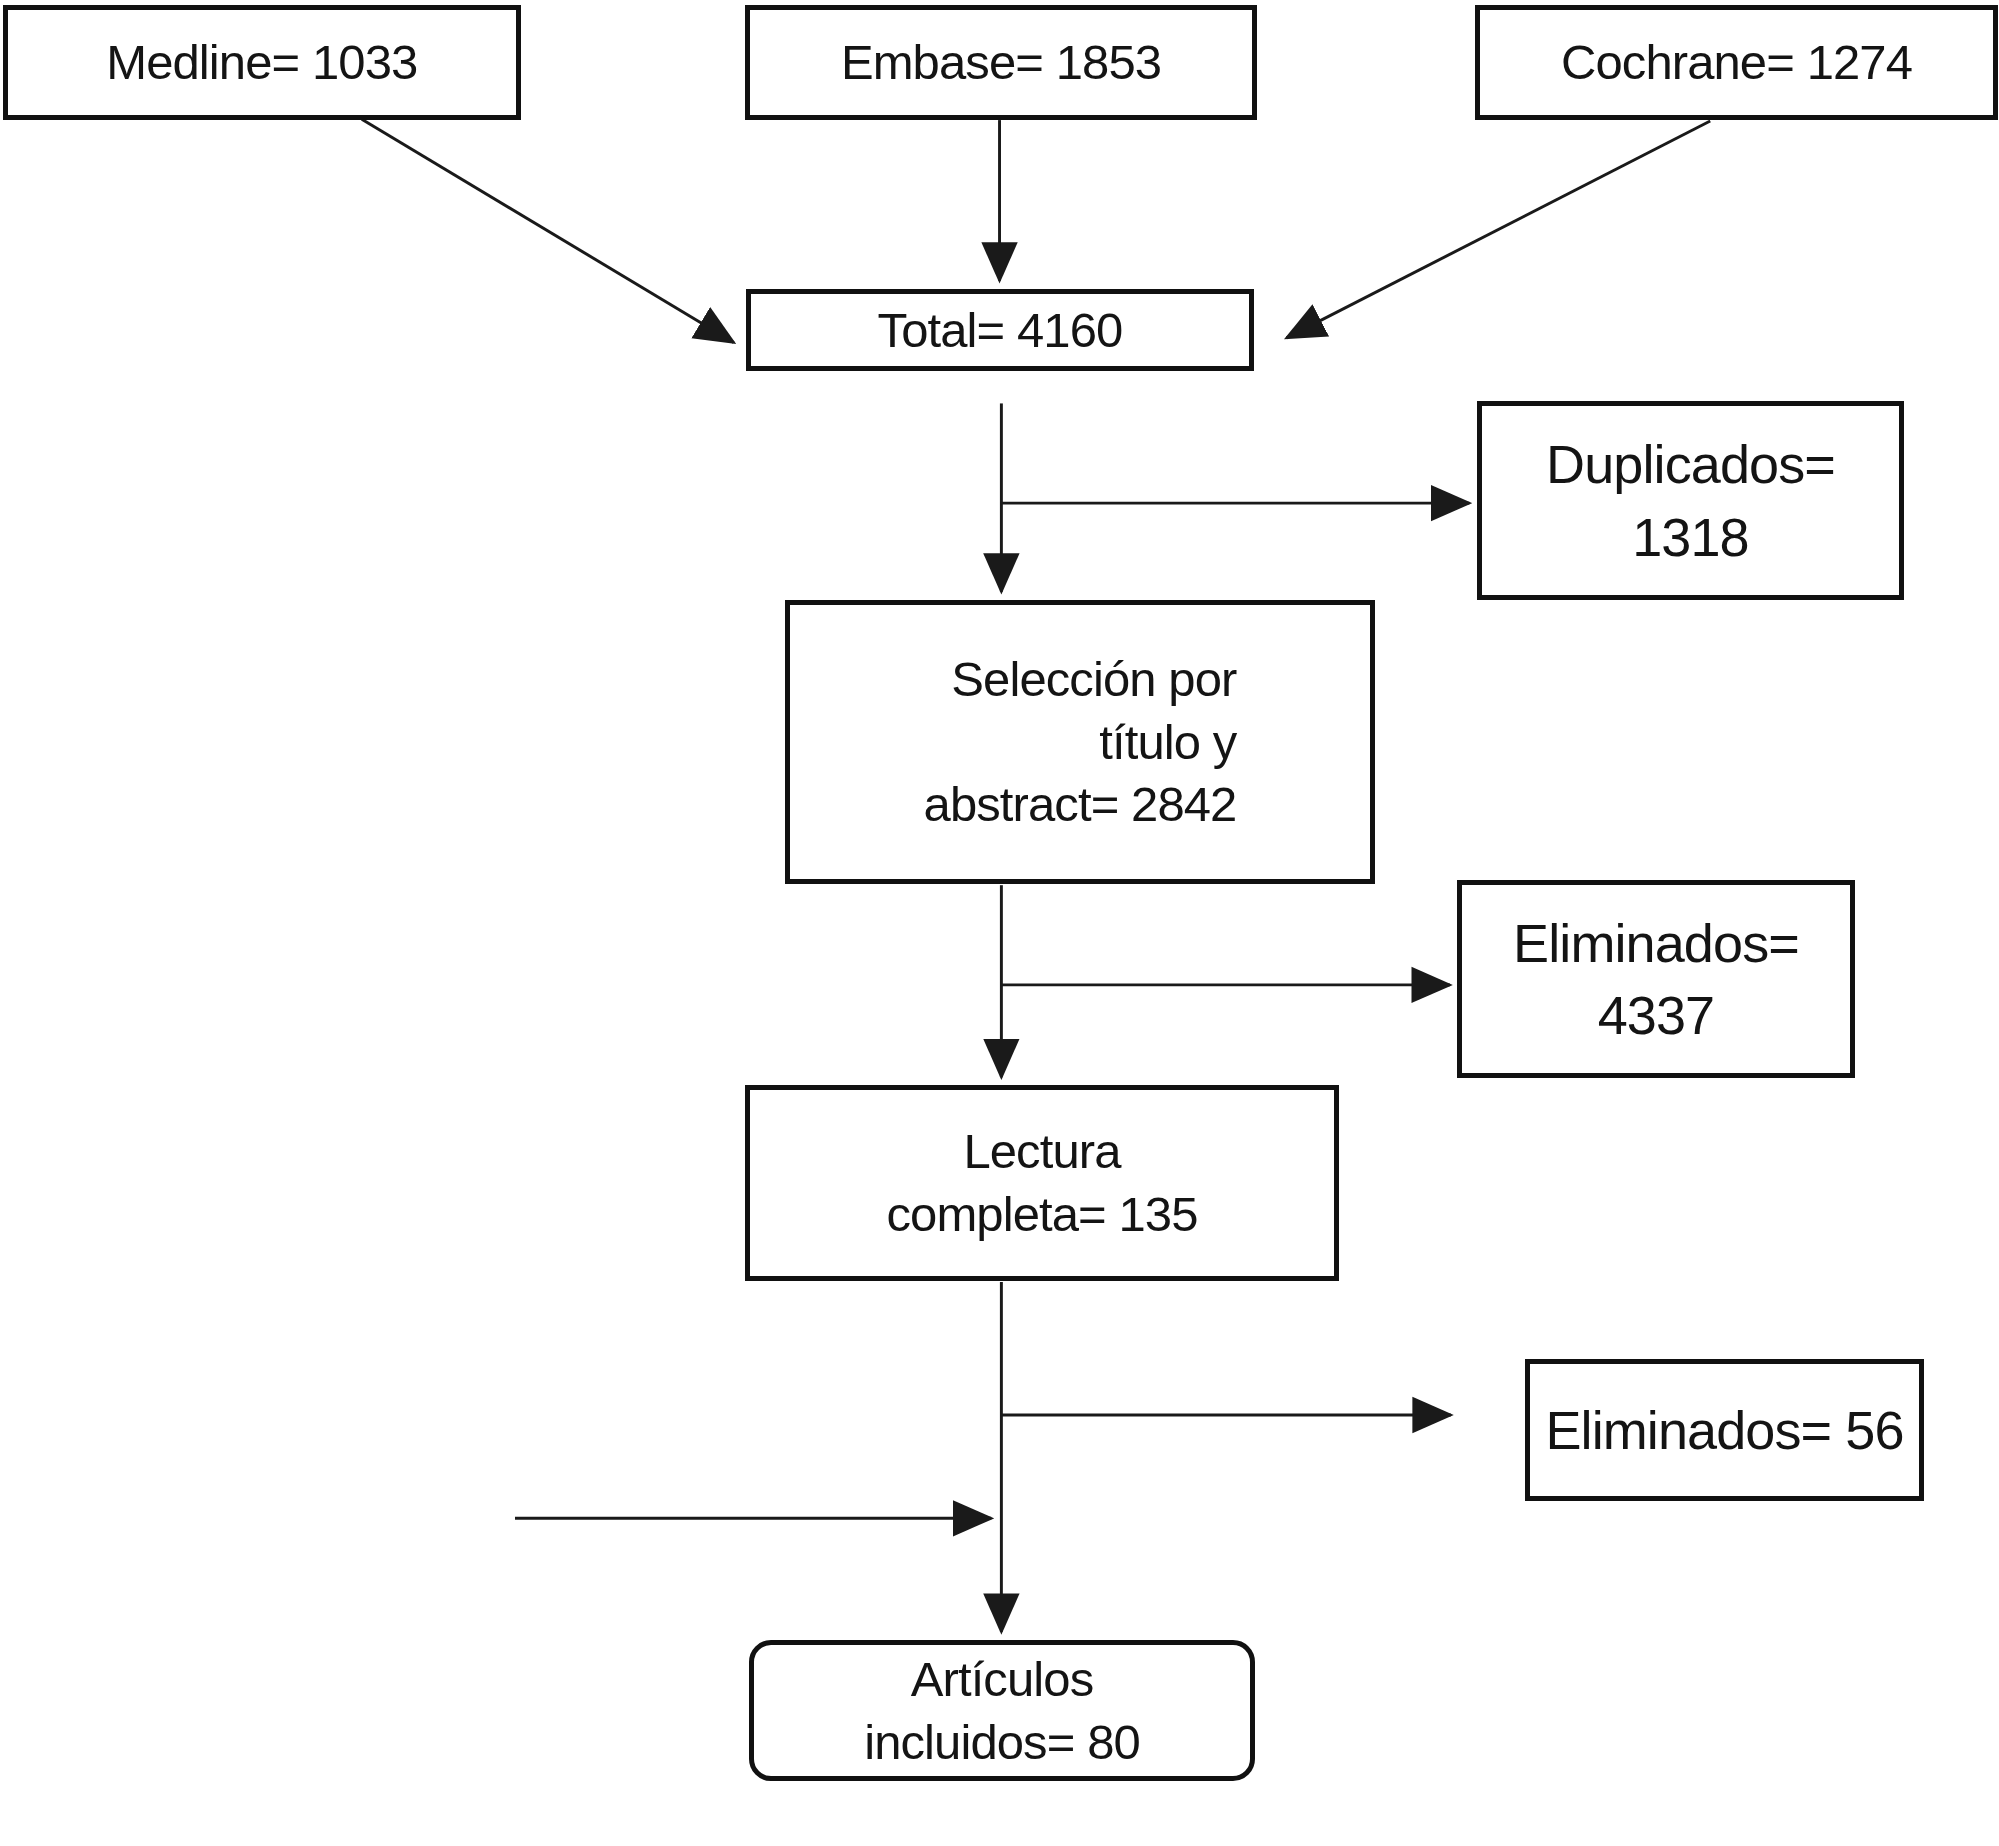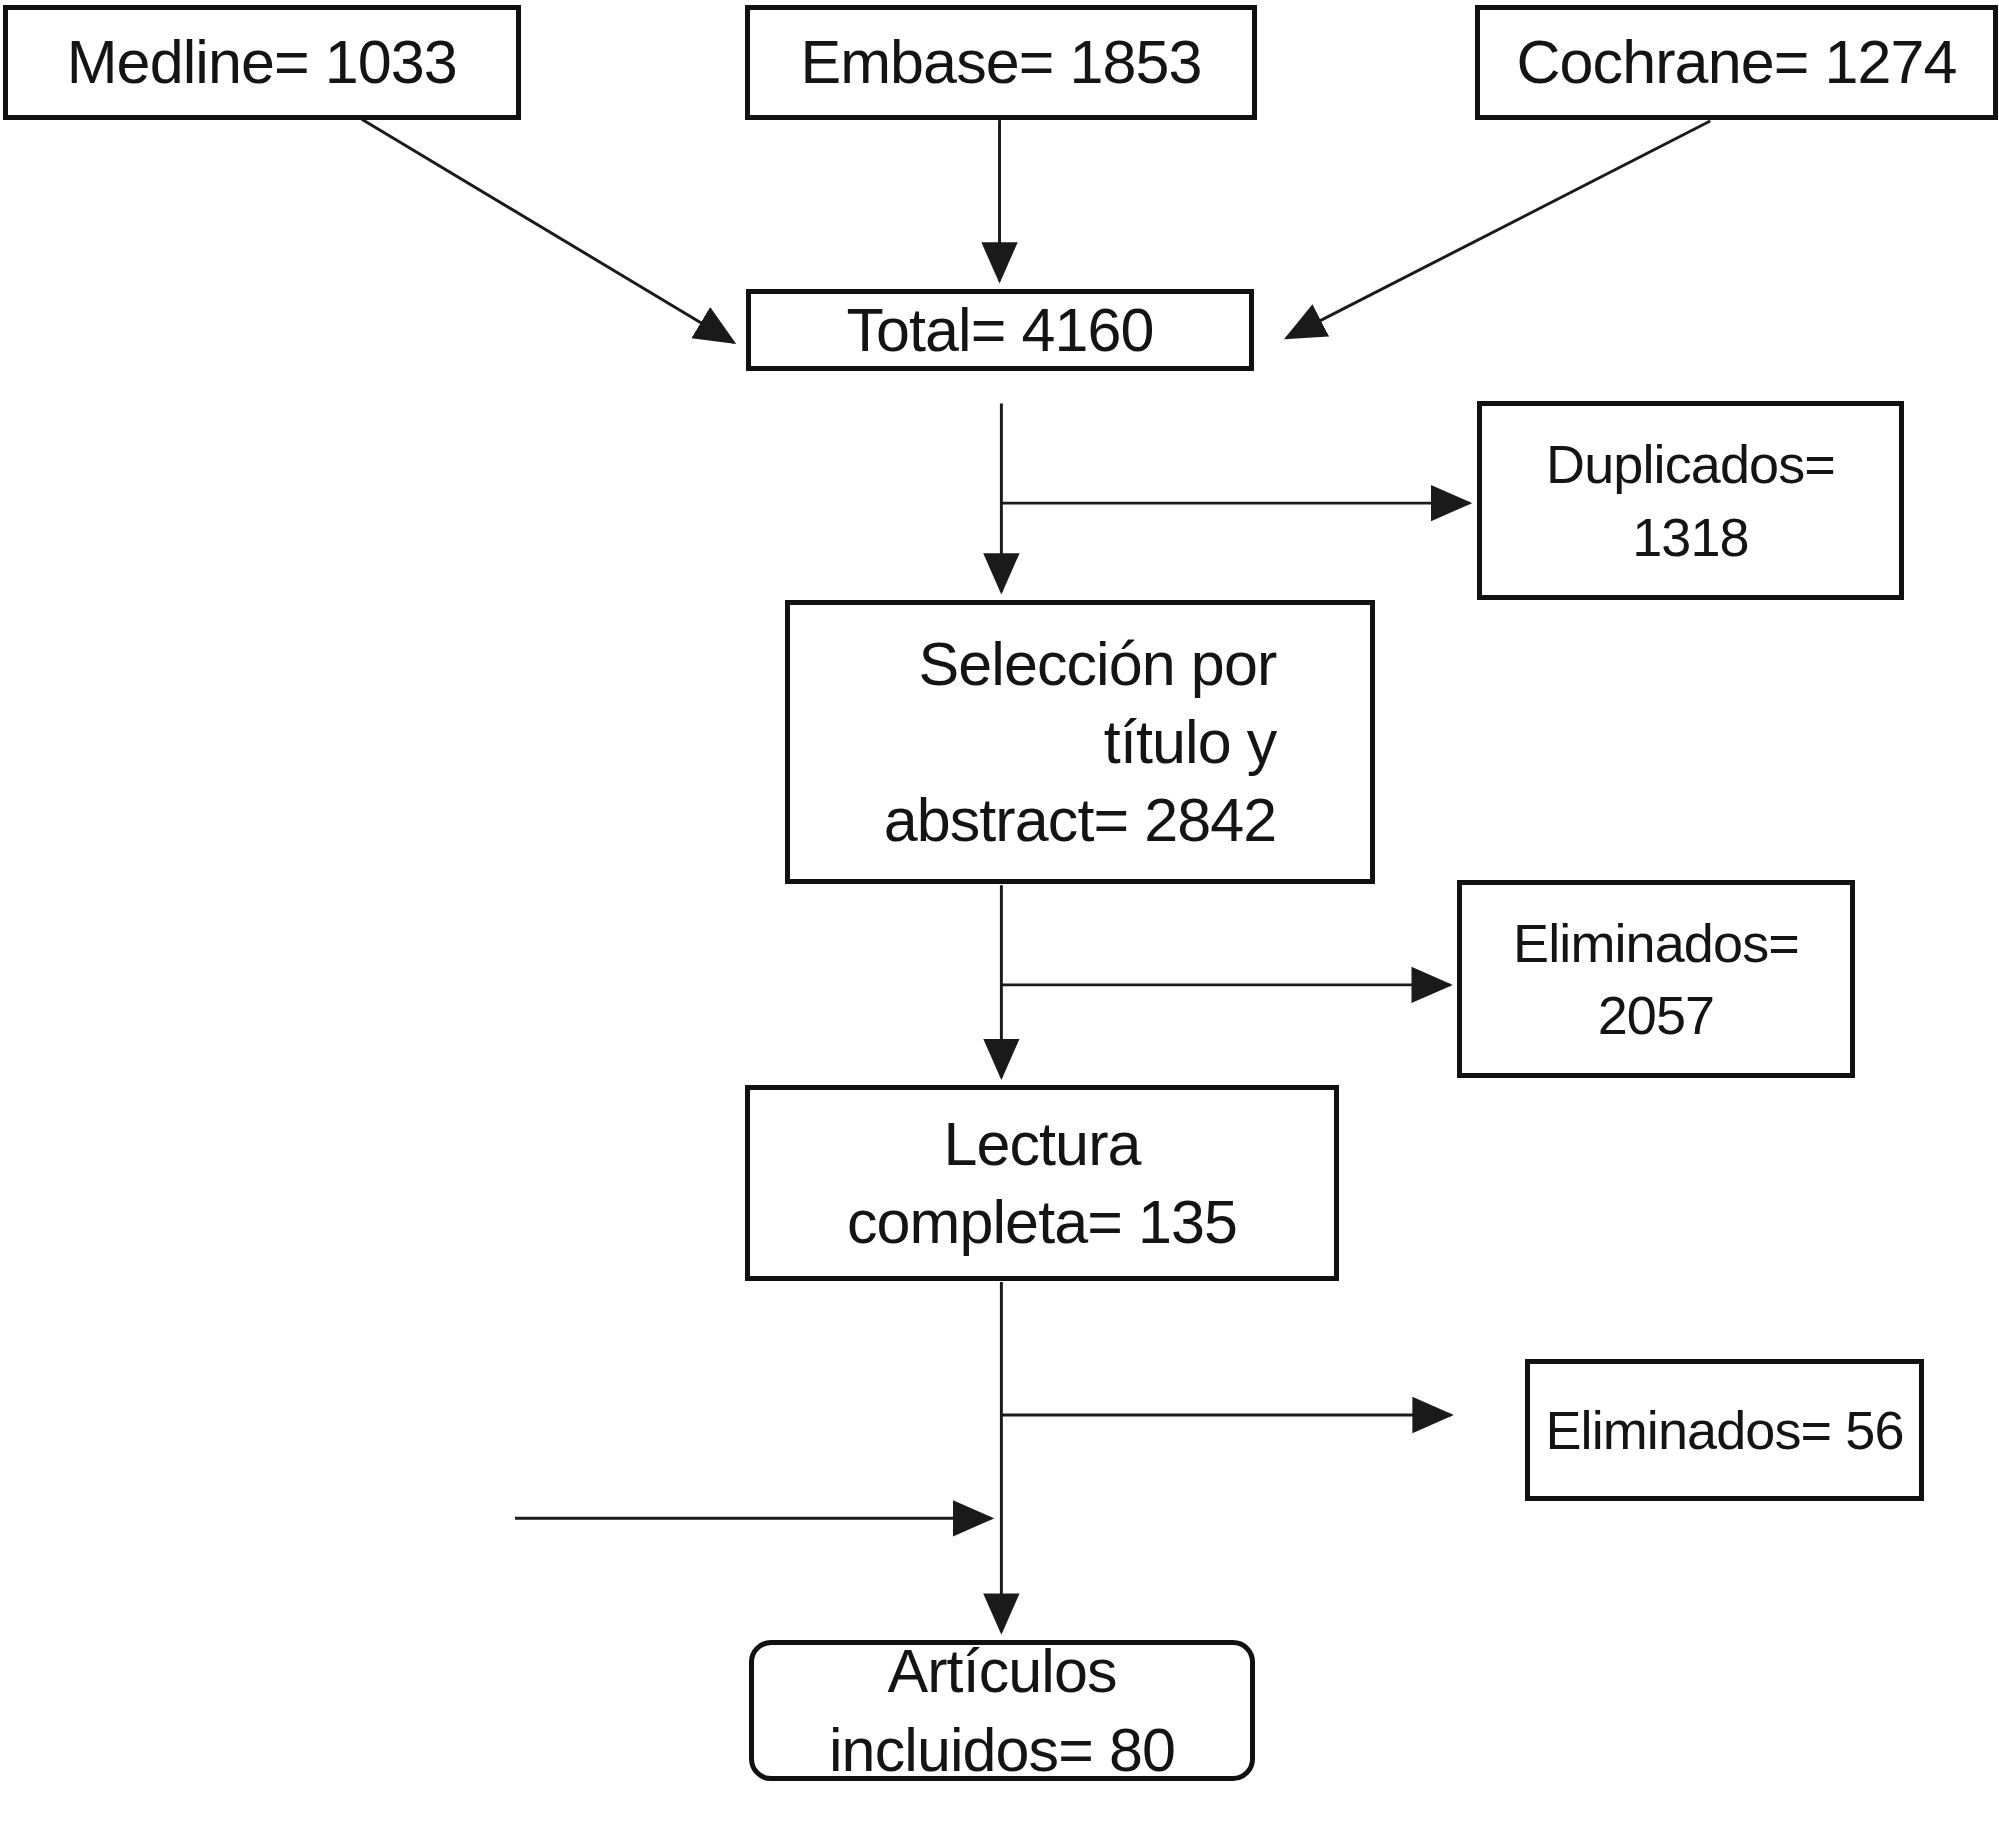--- a/index.html
+++ b/index.html
@@ -29,21 +29,21 @@
     box-sizing: border-box;
     background: #ffffff;
     border: 5.5px solid #111111;
     display: flex;
     align-items: center;
     justify-content: center;
     text-align: center;
   }
   .node .label {
     white-space: pre-line;
-    font-size: 61px;
+    font-size: 49px;
     line-height: 1.28;
     letter-spacing: -0.9px;
     color: #141414;
   }
   .node.side .label {
     font-size: 54px;
     line-height: 1.34;
   }
   
   .n-medline        { left: 2.8px;    top: 4.6px;    width: 518px; height: 115px; }
@@ -105,21 +105,21 @@
   </div>
 
   <div class="node n-seleccion">
     <span class="label">Selección por
 título y
 abstract= 2842</span>
   </div>
 
   <div class="node side n-eliminados2707">
     <span class="label">Eliminados=
-2057</span>
+4337</span>
   </div>
 
   <div class="node n-lectura">
     <span class="label">Lectura
 completa= 135</span>
   </div>
 
   <div class="node side n-eliminados56">
     <span class="label">Eliminados= 56</span>
   </div>

